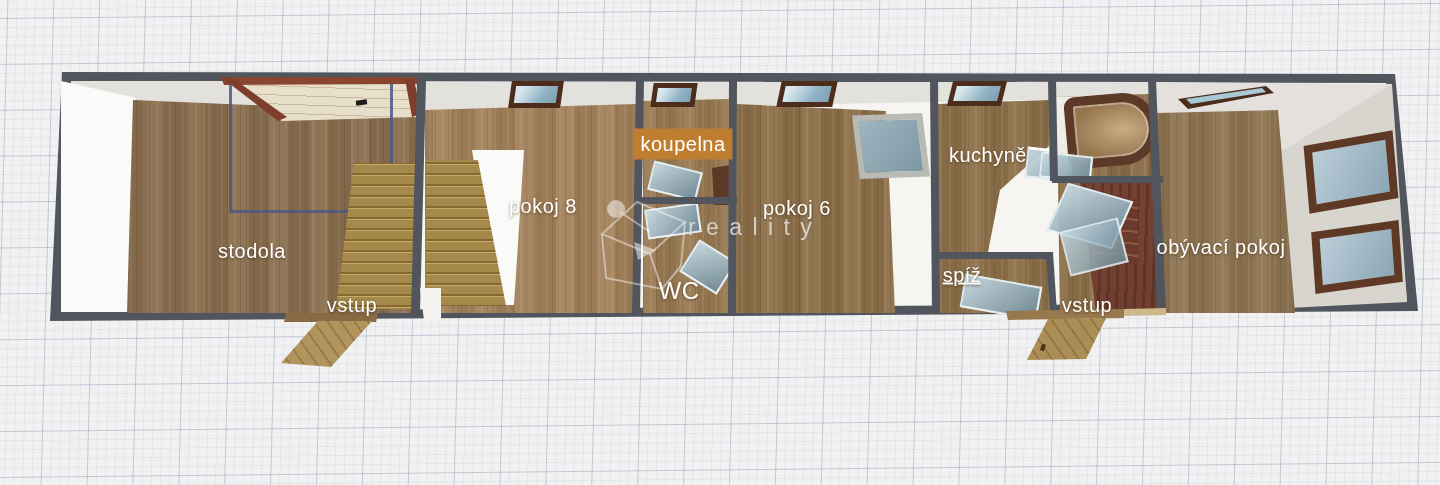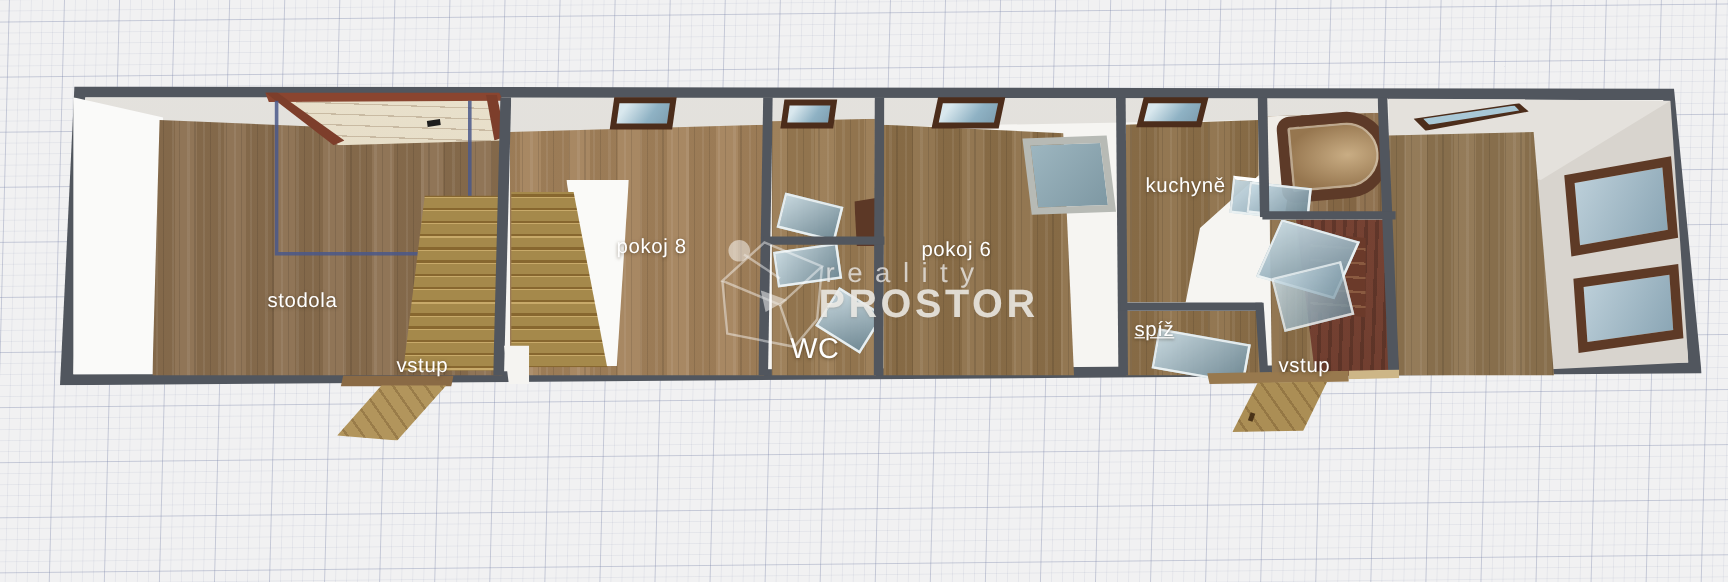--- a/index.html
+++ b/index.html
@@ -24,21 +24,21 @@
       repeating-linear-gradient(90deg, rgba(255,255,255,0.07) 0 2px, rgba(0,0,0,0) 2px 6px,
         rgba(0,0,0,0.10) 6px 7px, rgba(0,0,0,0) 7px 13px),
       repeating-linear-gradient(90deg, rgba(0,0,0,0.05) 0 23px, rgba(255,255,255,0.05) 23px 41px);}
   .wood-light{background-color:var(--floor_wood_light,#a3825b);}
   .stair{background-image:repeating-linear-gradient(180deg,
       var(--stair_wood,#a5894b) 0 8px, #87672f 8px 10px, #c8aa6a 10px 11px);}
   .glass{background:linear-gradient(135deg, rgba(200,219,228,0.95), rgba(111,140,155,0.92));
          border:2px solid rgba(238,244,245,0.9);}
   .skylight{background:var(--frame_brown,#4c2d1b);}
   .skylight>div{position:absolute;inset:5px;background:linear-gradient(120deg,#d9e8ee 15%,#8fb2c4 65%,#7fa0b2);}
-  .label{position:absolute;transform:translate(-50%,-50%);color:#fff;font-size:17px;
+  .label{position:absolute;transform:translate(-50%,-50%);color:#fff;font-size:20px;
          white-space:nowrap;text-shadow:0 1px 3px rgba(50,35,15,0.55);letter-spacing:0.5px;}
   .wm-top{position:absolute;color:rgba(244,244,244,0.72);font-size:23px;letter-spacing:2px;
           white-space:nowrap;text-shadow:0 0 2px rgba(120,100,80,0.3);}
   .wm-bottom{position:absolute;color:rgba(240,238,234,0.85);font-size:33px;font-weight:bold;
           letter-spacing:3px;white-space:nowrap;text-shadow:0 1px 2px rgba(120,100,80,0.25);}
   .doorline{background-image:repeating-linear-gradient(55deg, rgba(0,0,0,0) 0 9px, rgba(90,60,25,0.28) 9px 11px);}
 </style>
 </head>
 <body>
 
@@ -140,31 +140,33 @@
   <div class="poly" style="clip-path:polygon(286px 313px,378px 313px,376px 322px,284px 322px);background:#8a6a45;"></div>
   <div class="poly doorline" style="clip-path:polygon(318px 321px,372px 321px,331px 367px,281px 363px);background-color:var(--door_wood,#b2955c);"></div>
   <div class="poly" style="clip-path:polygon(1006px 311px,1124px 309px,1124px 318px,1008px 320px);background:#98794e;"></div>
   <div class="poly" style="clip-path:polygon(1124px 309px,1166px 308px,1166px 315px,1124px 316px);background:#cdb687;"></div>
   <div class="poly doorline" style="clip-path:polygon(1048px 319px,1106px 318px,1086px 359px,1027px 360px);background-color:#ab8e55;"></div>
   <div class="abs" style="left:1041px;top:344px;width:4px;height:7px;background:#4a3категория318;background:#4a3318;transform:rotate(20deg);"></div>
 
   <span class="label" style="left:252px;top:251px;">stodola</span>
   <span class="label" style="left:352px;top:305px;">vstup</span>
   <span class="label" style="left:543px;top:206px;">pokoj 8</span>
+  <span class="label" style="left:683px;top:144px;background:var(--label_orange,#bf7e2f);font-size:20px;
+               padding:4px 7px;text-shadow:none;">koupelna</span>
   <span class="label" style="left:679px;top:291px;font-size:24px;">WC</span>
   <span class="label" style="left:797px;top:208px;">pokoj 6</span>
   <span class="label" style="left:988px;top:155px;">kuchyně</span>
   <span class="label" style="left:962px;top:275px;text-decoration:underline;">spíž</span>
   <span class="label" style="left:1087px;top:305px;">vstup</span>
+  <span class="label" style="left:1221px;top:247px;">obývací pokoj</span>
 
   <svg class="abs" style="left:590px;top:192px;opacity:0.8;" width="100" height="100" viewBox="0 0 100 100">
     <g fill="none" stroke="rgba(255,255,255,0.55)" stroke-width="2">
       <path d="M12,42 L47,10 L95,30 L60,62 Z"></path>
       <path d="M12,42 L16,86 L72,97 L60,62"></path>
       <path d="M95,30 L91,74 L72,97"></path>
       <path d="M30,20 L60,40"></path>
     </g>
     <circle cx="26" cy="17" r="9" fill="rgba(255,255,255,0.62)"></circle>
     <polygon points="44,50 66,58 48,68" fill="rgba(255,255,255,0.62)"></polygon>
   </svg>
   <span class="wm-top" style="left:688px;top:214px;">r e a l i t y</span>
-  <span class="wm-bottom" style="left:682px;top:234px;">PROSTOR</span>
 </div>
 
 </body></html>

